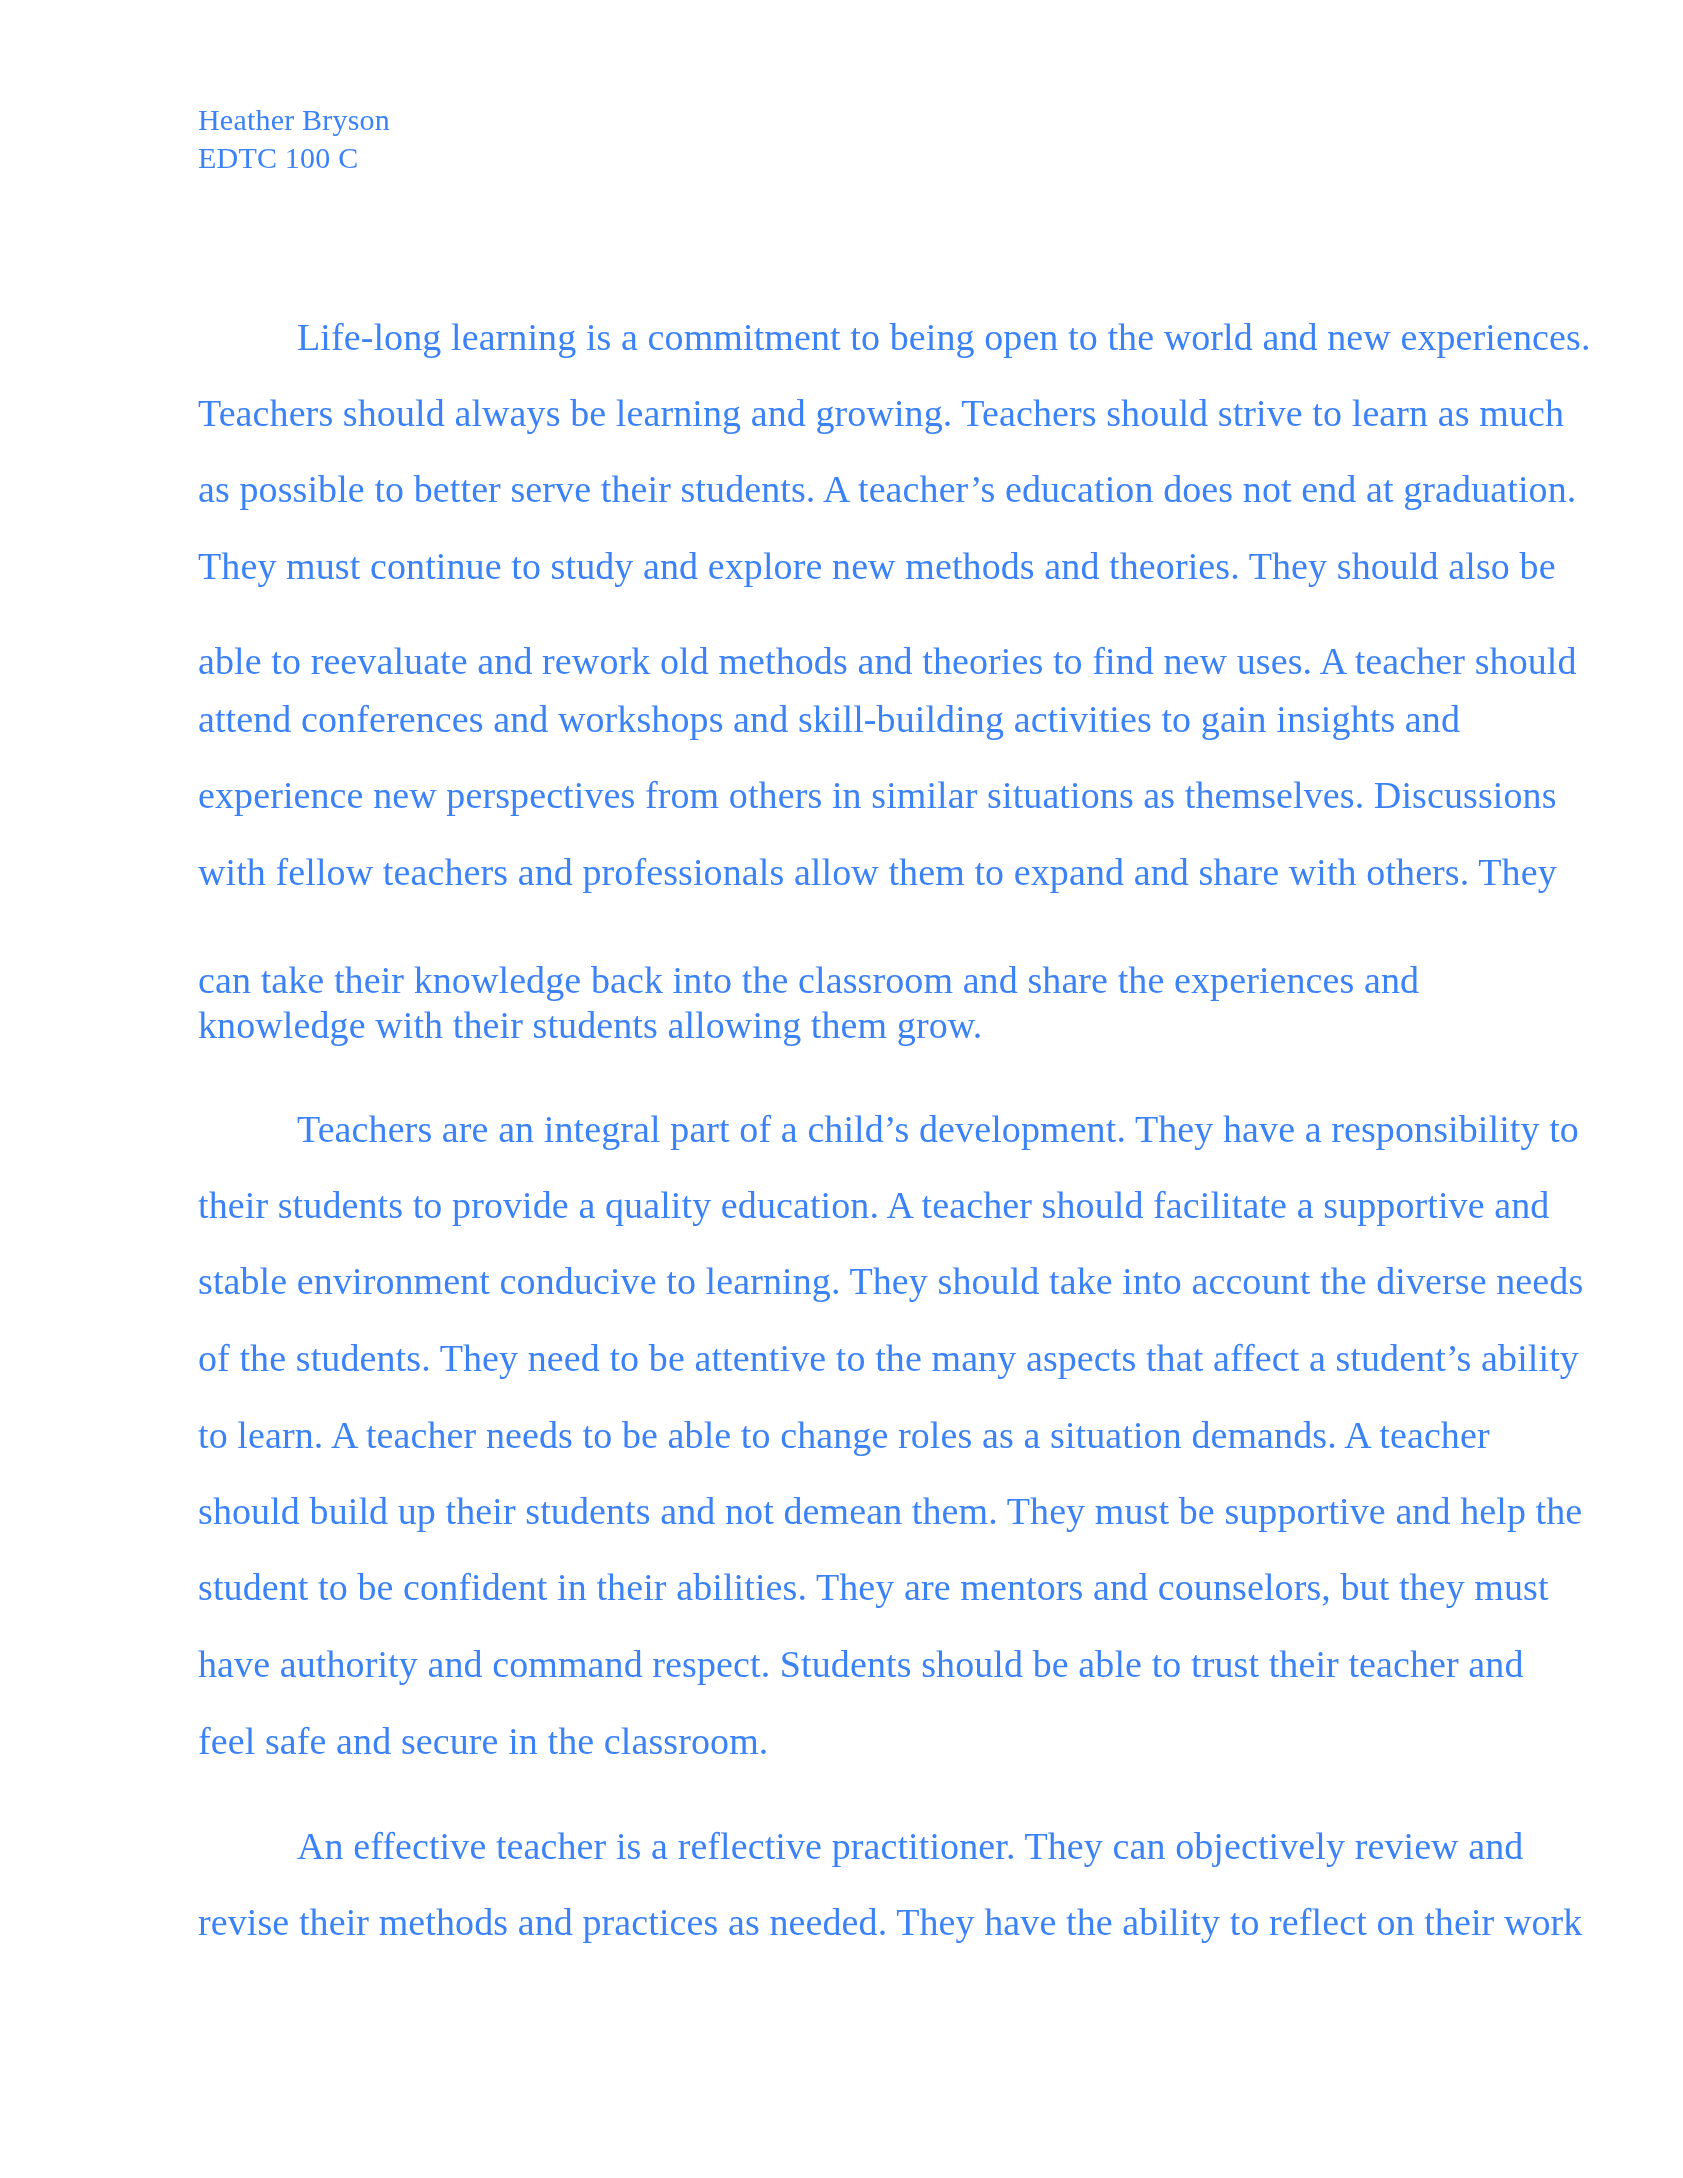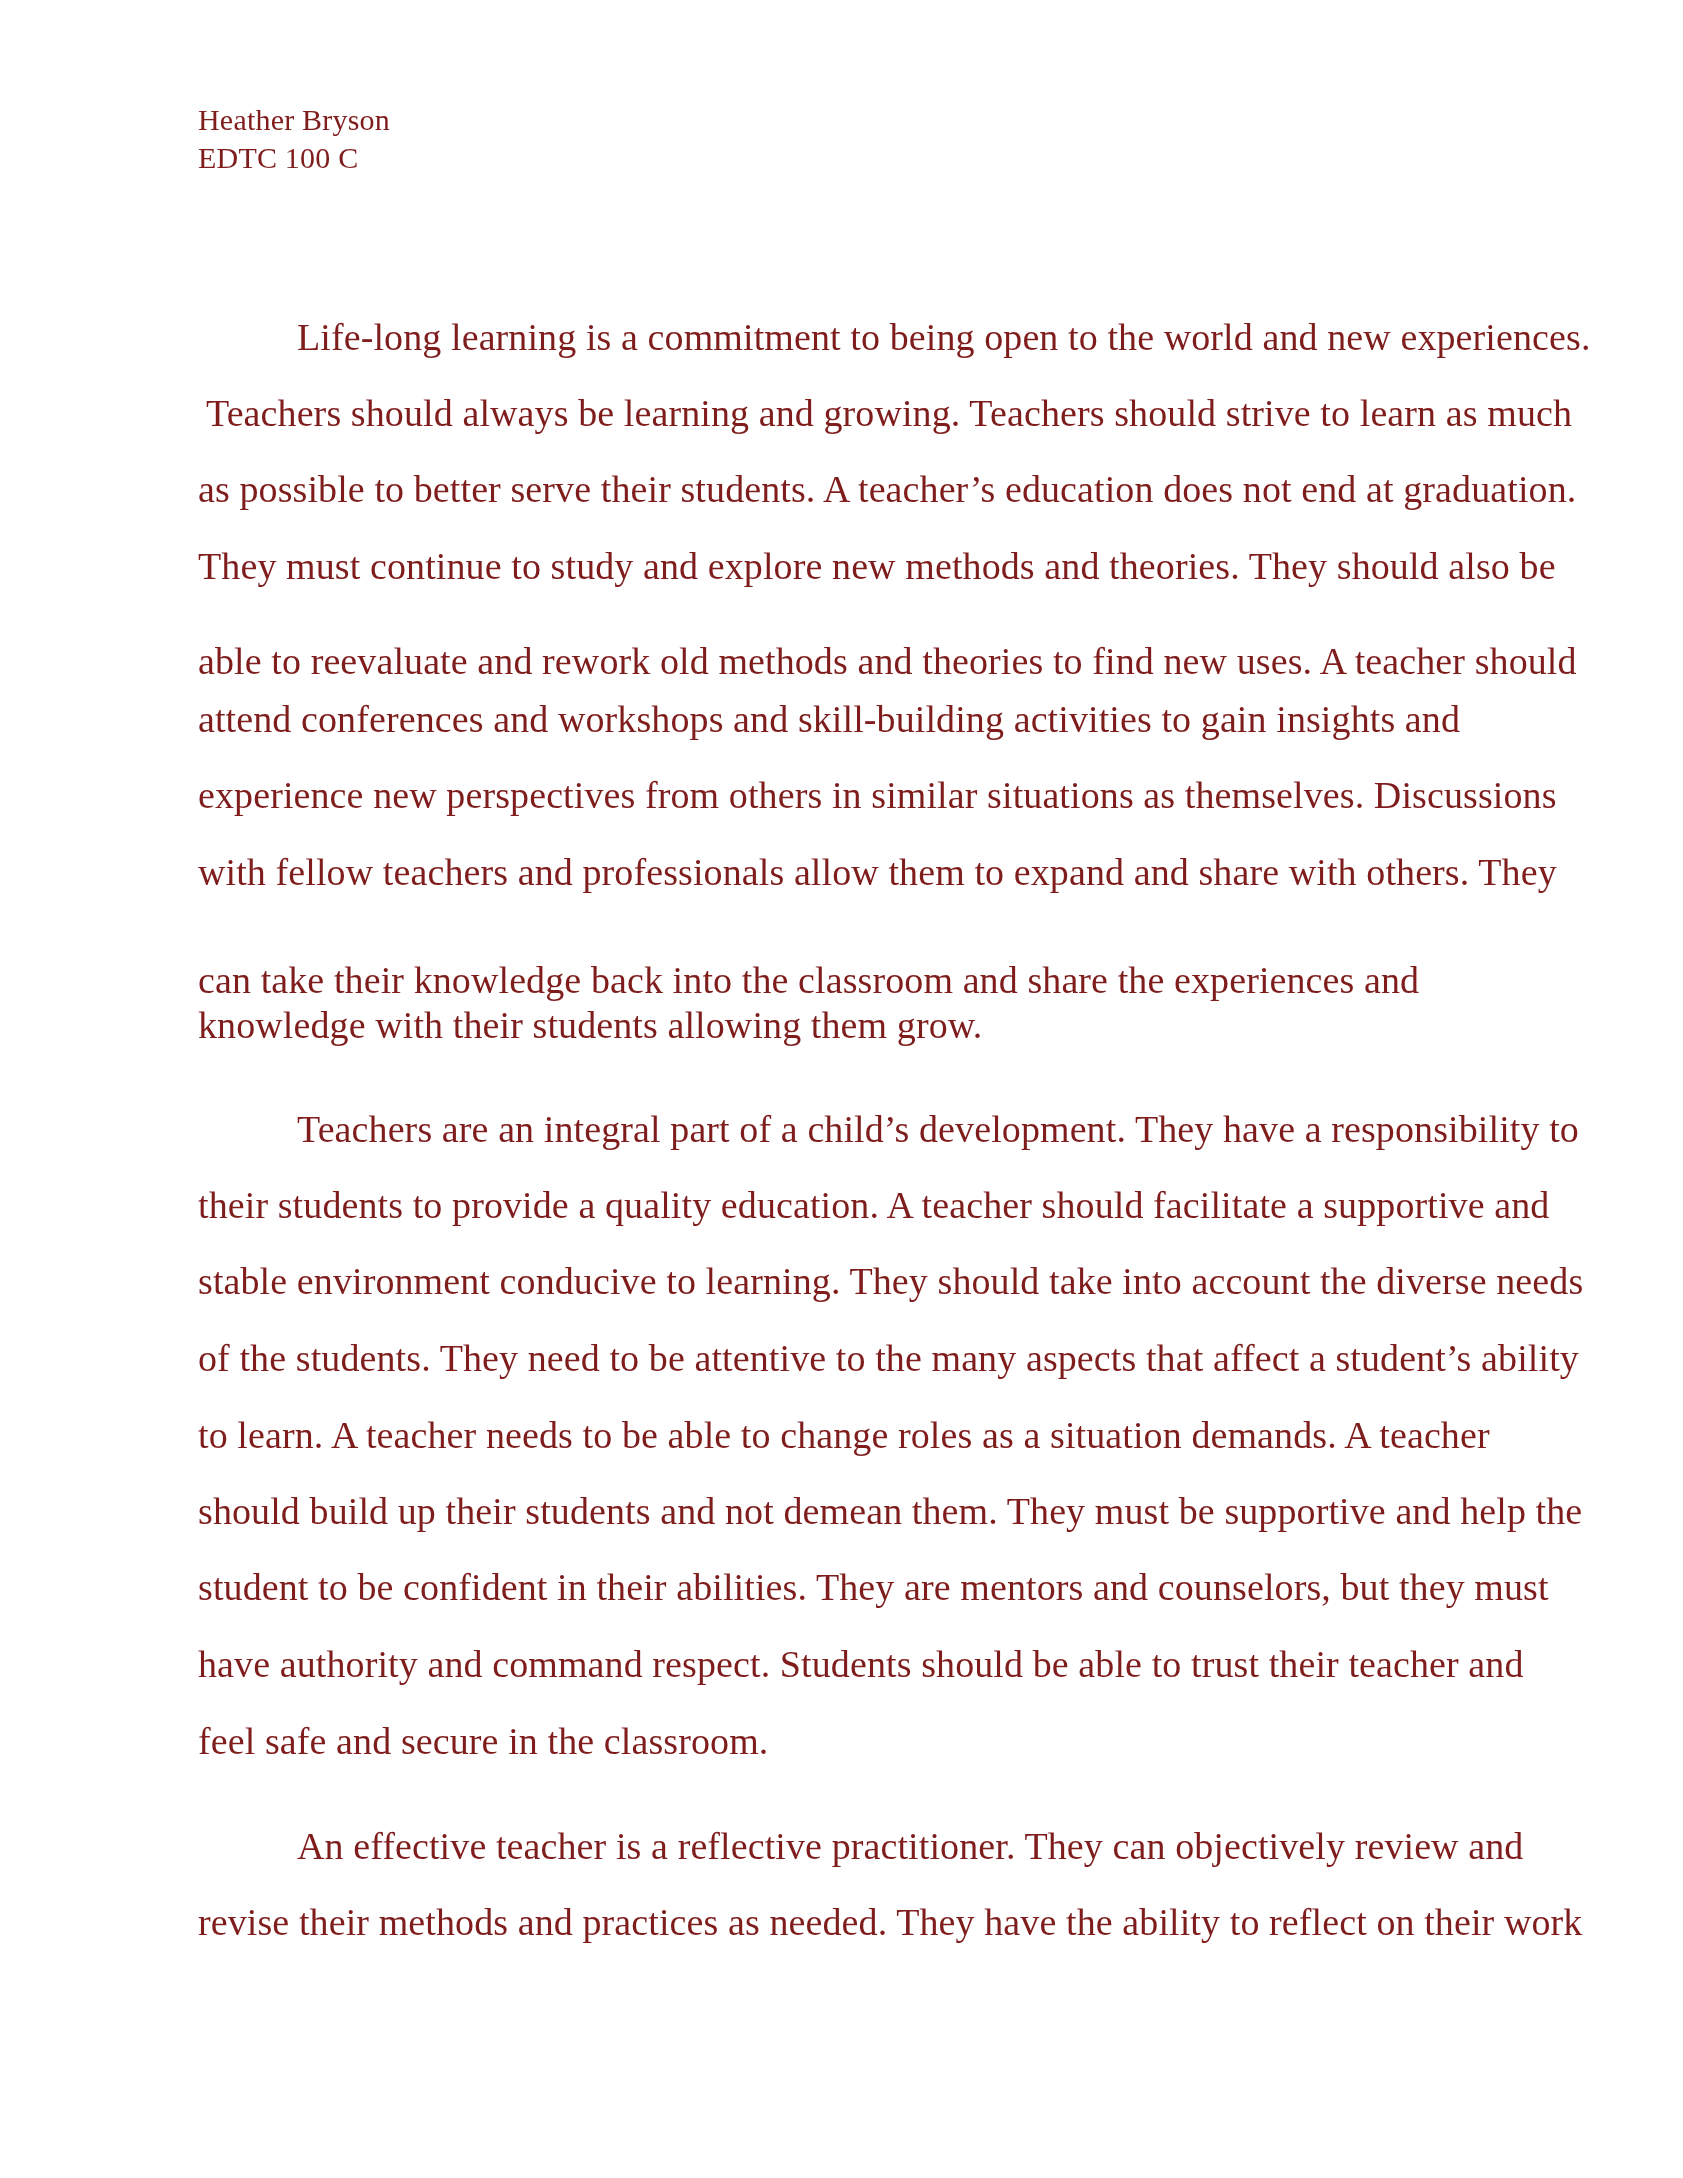--- a/index.html
+++ b/index.html
@@ -1,19 +1,19 @@
 <!DOCTYPE html>
 <html><head>
   <meta charset="utf-8">
   <style>
     html, body { margin: 0; padding: 0; background: #ffffff; }
     body { width: 1683px; height: 2178px; position: relative; overflow: hidden; }
     .page {
       position: absolute; left: 0; top: 0; width: 1683px; height: 1805px;
-      background: #ffffff; color: #7f1d1d;
+      background: #ffffff; color: #3b82f6;
       font-family: "Liberation Serif", "DejaVu Serif", serif;
     }
     .header-line {
       position: absolute; left: 198px;
       font-size: 30px; line-height: 36px; white-space: nowrap;
       letter-spacing: 0.2px;
     }
     .title {
       position: absolute; left: 0; width: 1667px; text-align: center;
       font-size: 30px; line-height: 36px;
@@ -32,21 +32,21 @@
 <body>
 
 <div class="page">
 
   <div class="header-line" style="top:102px;">Heather Bryson</div>
   <div class="header-line" style="top:140px;">EDTC 100 C</div>
 
 
   <div class="para" style="top:319px;">
     <div class="line indent" style="top:0px;">Life-long learning is a commitment to being open to the world and new experiences.</div>
-    <div class="line" style="top:76px;margin-left:8px;">Teachers should always be learning and growing. Teachers should strive to learn as much</div>
+    <div class="line" style="top:76px;">Teachers should always be learning and growing. Teachers should strive to learn as much</div>
     <div class="line" style="top:152px;">as possible to better serve their students. A teacher’s education does not end at graduation.</div>
     <div class="line" style="top:229px;">They must continue to study and explore new methods and theories. They should also be</div>
     <div class="line" style="top:324px;">able to reevaluate and rework old methods and theories to find new uses. A teacher should</div>
     <div class="line" style="top:382px;">attend conferences and workshops and skill-building activities to gain insights and</div>
     <div class="line" style="top:458px;">experience new perspectives from others in similar situations as themselves. Discussions</div>
     <div class="line" style="top:535px;">with fellow teachers and professionals allow them to expand and share with others. They</div>
     <div class="line" style="top:643px;">can take their knowledge back into the classroom and share the experiences and</div>
     <div class="line" style="top:688px;">knowledge with their students allowing them grow.</div>
   </div>
 

